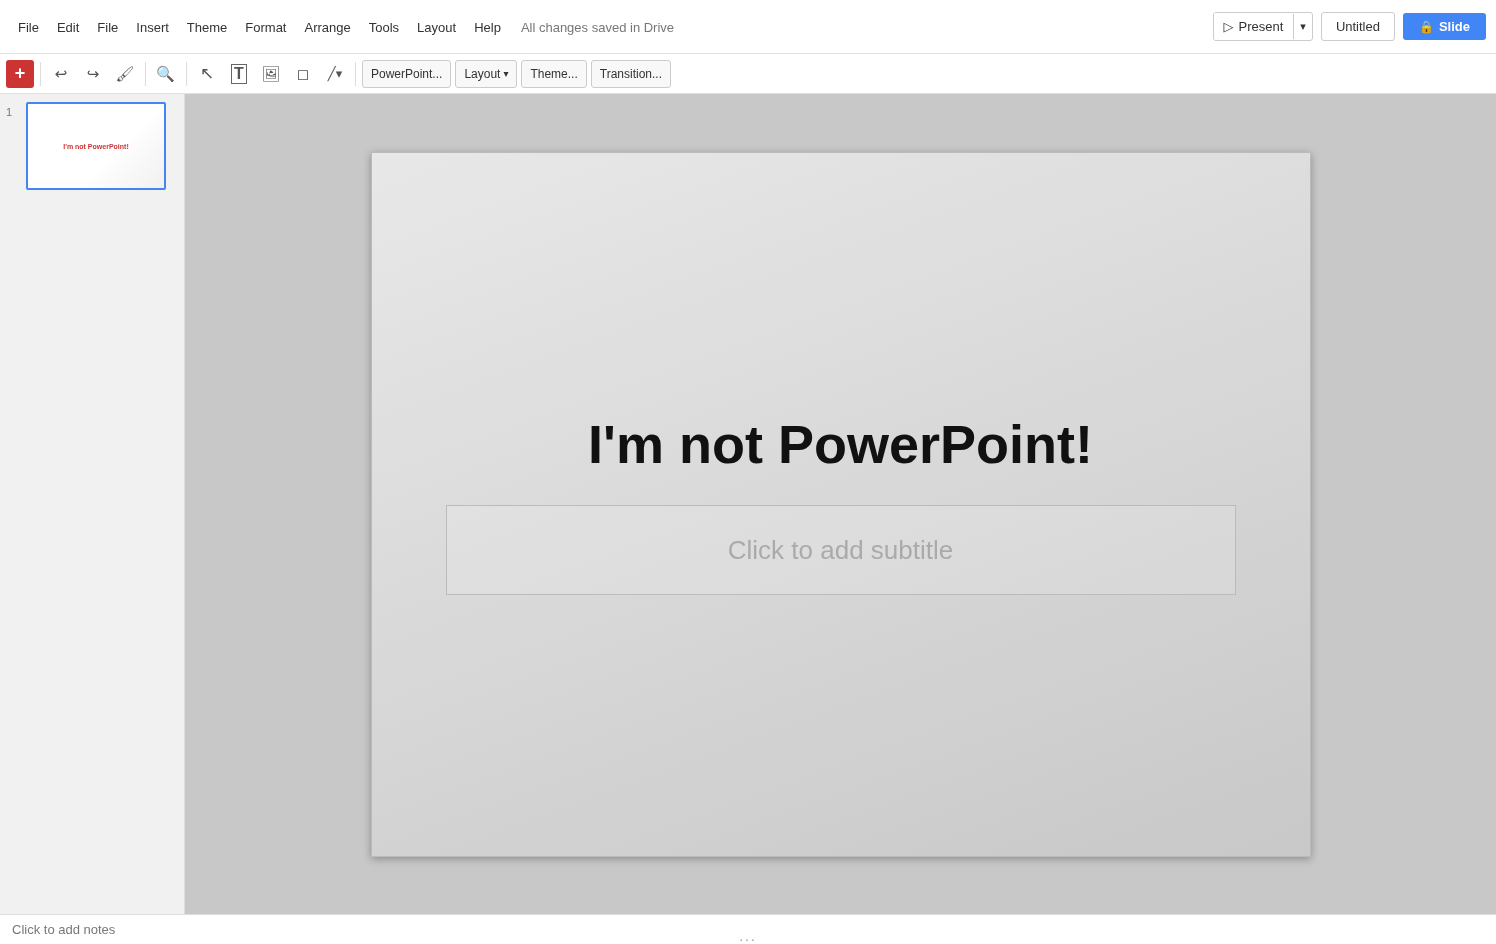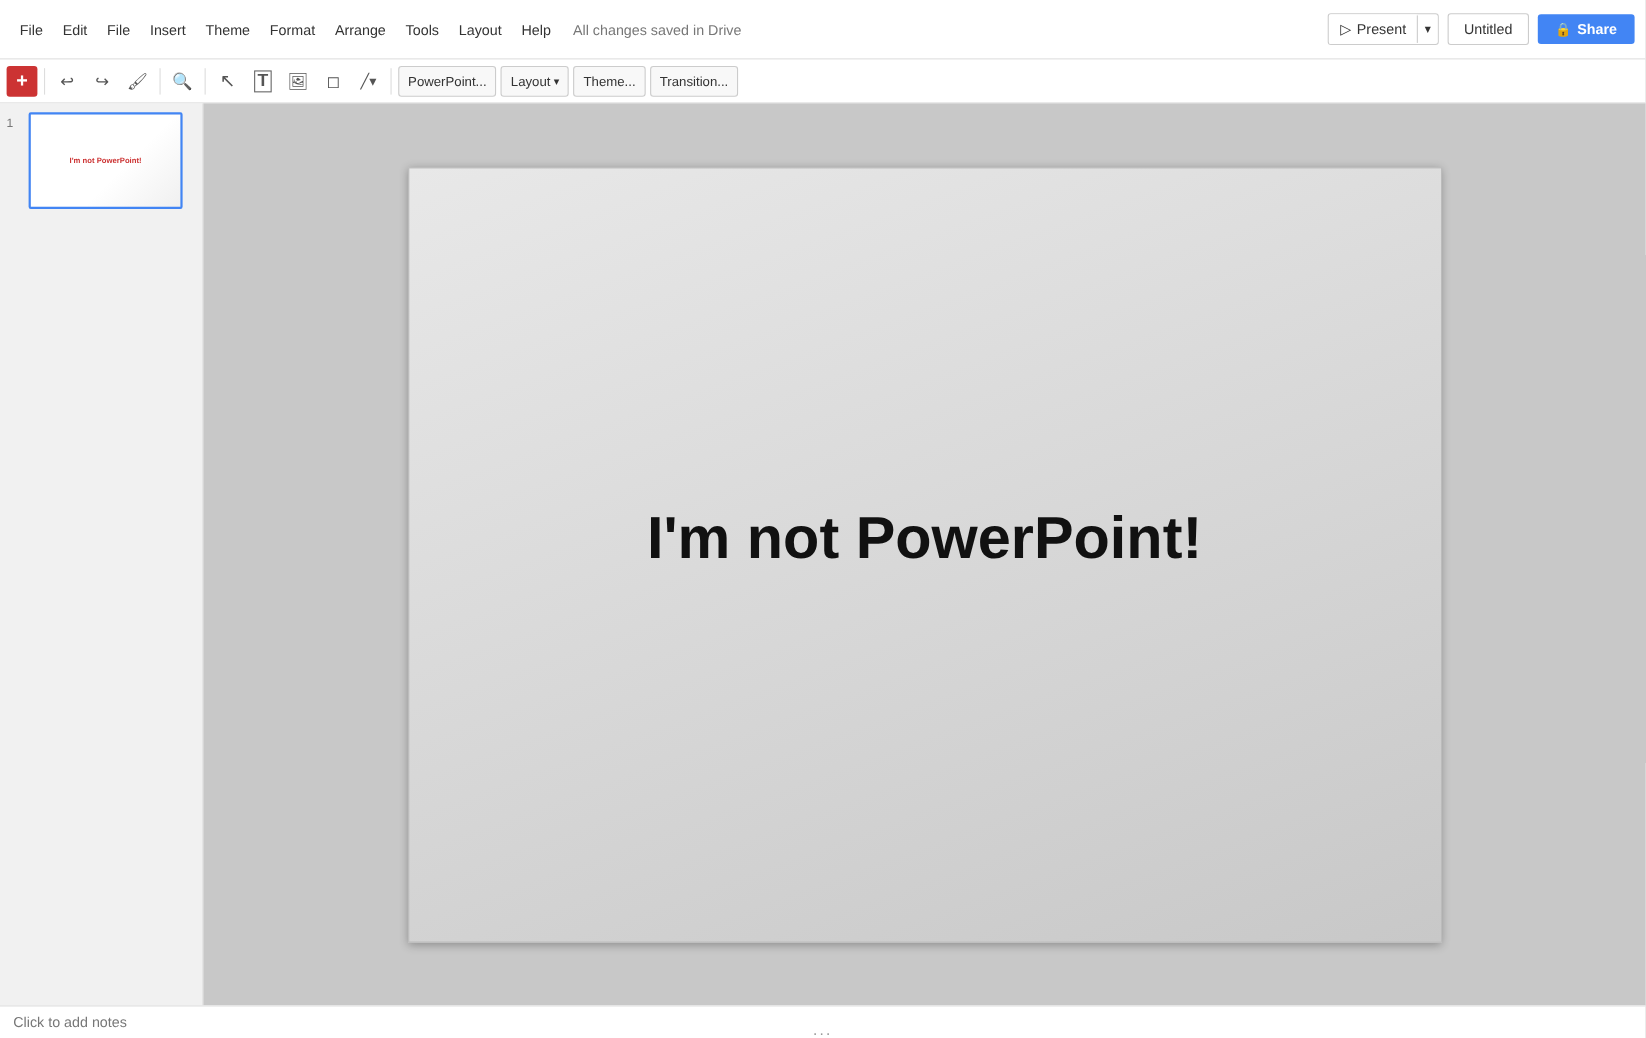--- a/index.html
+++ b/index.html
@@ -299,21 +299,21 @@
     <div id="present-btn">
       <div id="present-main">
         <span>▷</span>
         <span>Present</span>
       </div>
       <div id="present-dropdown">▾</div>
     </div>
     <button id="comments-btn">Untitled</button>
     <button id="share-btn">
       <span class="lock-icon">🔒</span>
-      <span>Share</span>
+      <span>Slide</span>
     </button>
   </div>
 </div>
 
 <div id="toolbar">
   <div class="tb-btn-red">+</div>
   <div class="tb-separator"></div>
   <button class="tb-btn">
     <span>↩</span>
   </button>
@@ -366,20 +366,23 @@
       <span class="slide-number">1</span>
       <div class="slide-thumb">
         <div class="slide-thumb-inner">I'm not PowerPoint!</div>
       </div>
     </div>
   </div>
 
   <div id="canvas-area">
     <div id="slide-canvas">
       <div id="slide-title-text">I'm not PowerPoint!</div>
+      <div id="slide-subtitle-box">
+        <div id="slide-subtitle-text">Click to add subtitle</div>
+      </div>
     </div>
   </div>
 </div>
 
 <div id="notes-bar" style="position:relative;">
   <span>Click to add notes</span>
   <span id="notes-dots">...</span>
 </div>
 
 </body></html>

